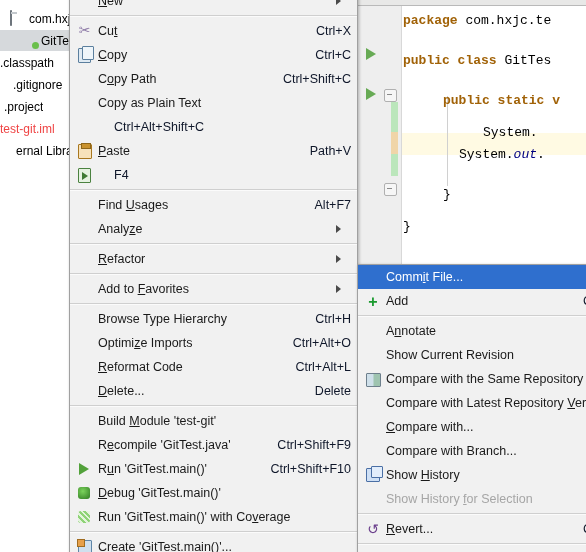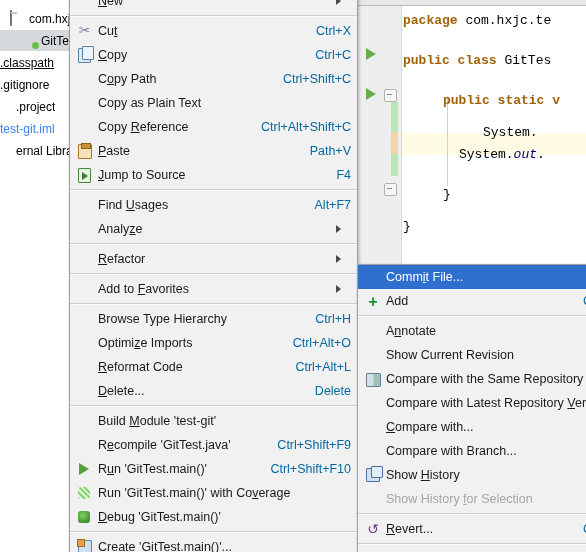--- a/index.html
+++ b/index.html
@@ -59,21 +59,21 @@
     border-radius: 50%;
     background: radial-gradient(circle at 35% 32%, #8fd0ff 0%, #2f7fd0 62%, #195a9e 100%);
     box-shadow: inset -1px -1px 0 rgba(0,0,0,.2);
   }
   .ic-class:after {
     content: ""; position: absolute;
     right: -1px; bottom: 0px; width: 7px; height: 7px;
     border-radius: 50%;
     background: #6abf4b;
   }
-  .txt-orange { color: #3b82f6; }
+  .txt-orange { color: #ef4444; }
 
   
   #editor {
     position: absolute; left: 356px; top: 0;
     width: 230px; height: 552px;
     background: #ffffff;
     overflow: hidden;
   }
   #editor-tabstrip {
     position: absolute; left: 0; top: 0; width: 230px; height: 5px;
@@ -159,21 +159,21 @@
   .mi.disabled { color: #a6a6a6; }
   .mi .mi-icon {
     flex: 0 0 22px;
     width: 22px; height: 18px;
     position: relative;
     margin-right: 2px;
   }
   .mi .mi-label { flex: 1 1 auto; overflow: hidden; }
   .mi .mi-shortcut {
     flex: 0 0 auto;
-    color: #0369a1;
+    color: #0f172a;
     margin-left: 16px;
     font-size: 12.5px;
   }
   .mi .mi-arrow {
     flex: 0 0 10px;
     width: 0; height: 0;
     margin-left: 8px;
     border-left: 5px solid #4a4a4a;
     border-top: 4px solid transparent;
     border-bottom: 4px solid transparent;
@@ -309,27 +309,27 @@
 
   <div id="project-tree">
       <div class="tree-row" style="top: 8px; padding-left: 10px;">
         <span class="tree-icon"><span class="ic-folder"></span></span>
         <span class="tree-label">com.hxjc</span>
       </div>
       <div class="tree-row selected" style="top: 30px; padding-left: 22px;">
         <span class="tree-icon"><span class="ic-class"></span></span>
         <span class="tree-label">GitTest</span>
       </div>
-      <div class="tree-row" style="top: 52px; padding-left: 0px; text-decoration: underline;">
+      <div class="tree-row" style="top: 52px; padding-left: 0px;">
         <span class="tree-label">.classpath</span>
       </div>
-      <div class="tree-row" style="top: 74px; padding-left: 0px; text-align: right;">
+      <div class="tree-row" style="top: 74px; padding-left: 13px; text-align: right;">
         <span class="tree-label">.gitignore</span>
       </div>
-      <div class="tree-row" style="top: 96px; padding-left: 16px;">
+      <div class="tree-row" style="top: 96px; padding-left: 4px;">
         <span class="tree-label">.project</span>
       </div>
       <div class="tree-row" style="top: 118px; padding-left: 0px;">
         <span class="tree-label txt-orange">test-git.iml</span>
       </div>
       <div class="tree-row" style="top: 140px; padding-left: 16px;">
         <span class="tree-label">ernal Librari</span>
       </div>
     </div>
 
@@ -383,35 +383,33 @@
         <span class="mi-icon"></span>
         <span class="mi-label">C<span class="mnem">o</span>py Path</span>
         <span class="mi-shortcut">Ctrl+Shift+C</span>
       </div>
       <div class="mi">
         <span class="mi-icon"></span>
         <span class="mi-label">Copy as Plain Text</span>
       </div>
       <div class="mi">
         <span class="mi-icon"></span>
-        <span class="mi-label">Copy <span class="mnem">R</span>eference</span>
         <span class="mi-shortcut">Ctrl+Alt+Shift+C</span>
       </div>
       <div class="mi">
         <span class="mi-icon">
           <span class="g g-paste"></span>
         </span>
         <span class="mi-label"><span class="mnem">P</span>aste</span>
         <span class="mi-shortcut">Path+V</span>
       </div>
       <div class="mi">
         <span class="mi-icon">
           <span class="g g-jump"></span>
         </span>
-        <span class="mi-label"><span class="mnem">J</span>ump to Source</span>
         <span class="mi-shortcut">F4</span>
       </div>
       <div class="sep"></div>
       <div class="mi">
         <span class="mi-icon"></span>
         <span class="mi-label">Find <span class="mnem">U</span>sages</span>
         <span class="mi-shortcut">Alt+F7</span>
       </div>
       <div class="mi">
         <span class="mi-icon"></span>
@@ -463,29 +461,29 @@
       </div>
       <div class="mi">
         <span class="mi-icon">
           <span class="g g-run"></span>
         </span>
         <span class="mi-label">R<span class="mnem">u</span>n 'GitTest.main()'</span>
         <span class="mi-shortcut">Ctrl+Shift+F10</span>
       </div>
       <div class="mi">
         <span class="mi-icon">
+          <span class="g g-debug"></span>
+        </span>
+        <span class="mi-label"><span class="mnem">D</span>ebug 'GitTest.main()'</span>
+      </div>
+      <div class="mi">
+        <span class="mi-icon">
           <span class="g g-cov"></span>
         </span>
         <span class="mi-label">Run 'GitTest.main()' with Co<span class="mnem">v</span>erage</span>
-      </div>
-      <div class="mi">
-        <span class="mi-icon">
-          <span class="g g-debug"></span>
-        </span>
-        <span class="mi-label"><span class="mnem">D</span>ebug 'GitTest.main()'</span>
       </div>
       <div class="sep"></div>
       <div class="mi">
         <span class="mi-icon">
           <span class="g g-create"></span>
         </span>
         <span class="mi-label">Create 'GitTest.main()'...</span>
       </div>
     </div>
 

